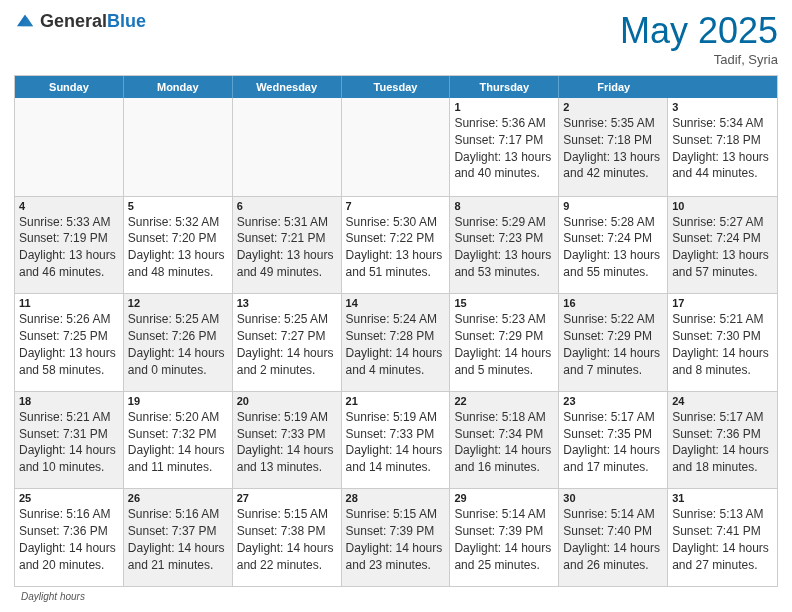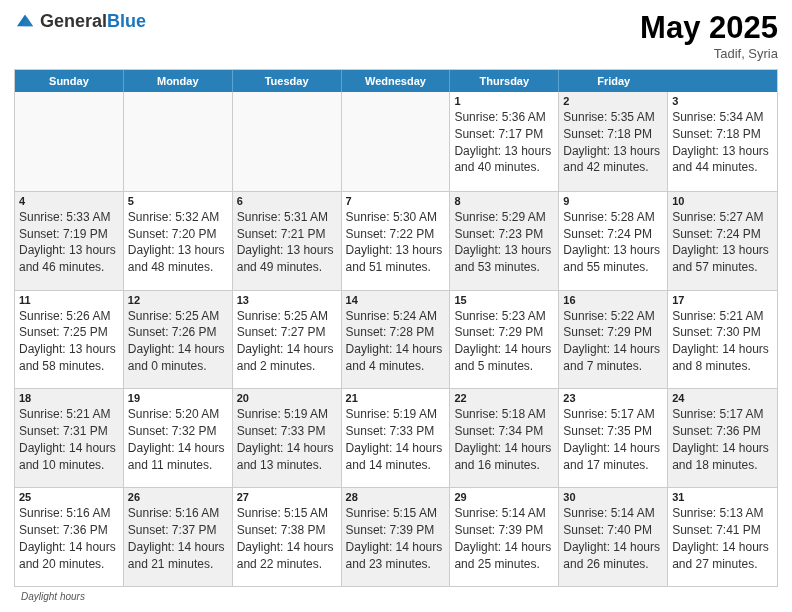--- a/index.html
+++ b/index.html
@@ -36,23 +36,23 @@
     .logo-general { color: #333; }
     .logo-blue { color: #1a75bc; }
     .logo-icon {
       width: 22px;
       height: 22px;
     }
     .title-block {
       text-align: right;
     }
     .month-year {
-      font-size: 31px;
-      color: #000000;
-      font-weight: bold;
+      font-size: 36px;
+      color: #0369a1;
+      font-weight: normal;
     }
     .location {
       font-size: 13px;
       color: #555;
     }
     .calendar {
       flex: 1;
       display: flex;
       flex-direction: column;
       border: 1px solid #ccc;
@@ -130,22 +130,22 @@
     <div class="title-block">
       <div class="month-year">May 2025</div>
       <div class="location">Tadif, Syria</div>
     </div>
   </div>
 
   <div class="calendar">
     <div class="cal-header">
       <div class="cal-header-cell">Sunday</div>
       <div class="cal-header-cell">Monday</div>
+      <div class="cal-header-cell">Wednesday</div>
       <div class="cal-header-cell">Tuesday</div>
-      <div class="cal-header-cell">Wednesday</div>
       <div class="cal-header-cell">Thursday</div>
       <div class="cal-header-cell">Friday</div>
     </div>
     <div class="cal-body" id="cal-body">
     <div class="cal-row">
           <div class="cal-cell empty"></div>
           <div class="cal-cell empty"></div>
           <div class="cal-cell empty"></div>
           <div class="cal-cell empty"></div>
           <div class="cal-cell">

